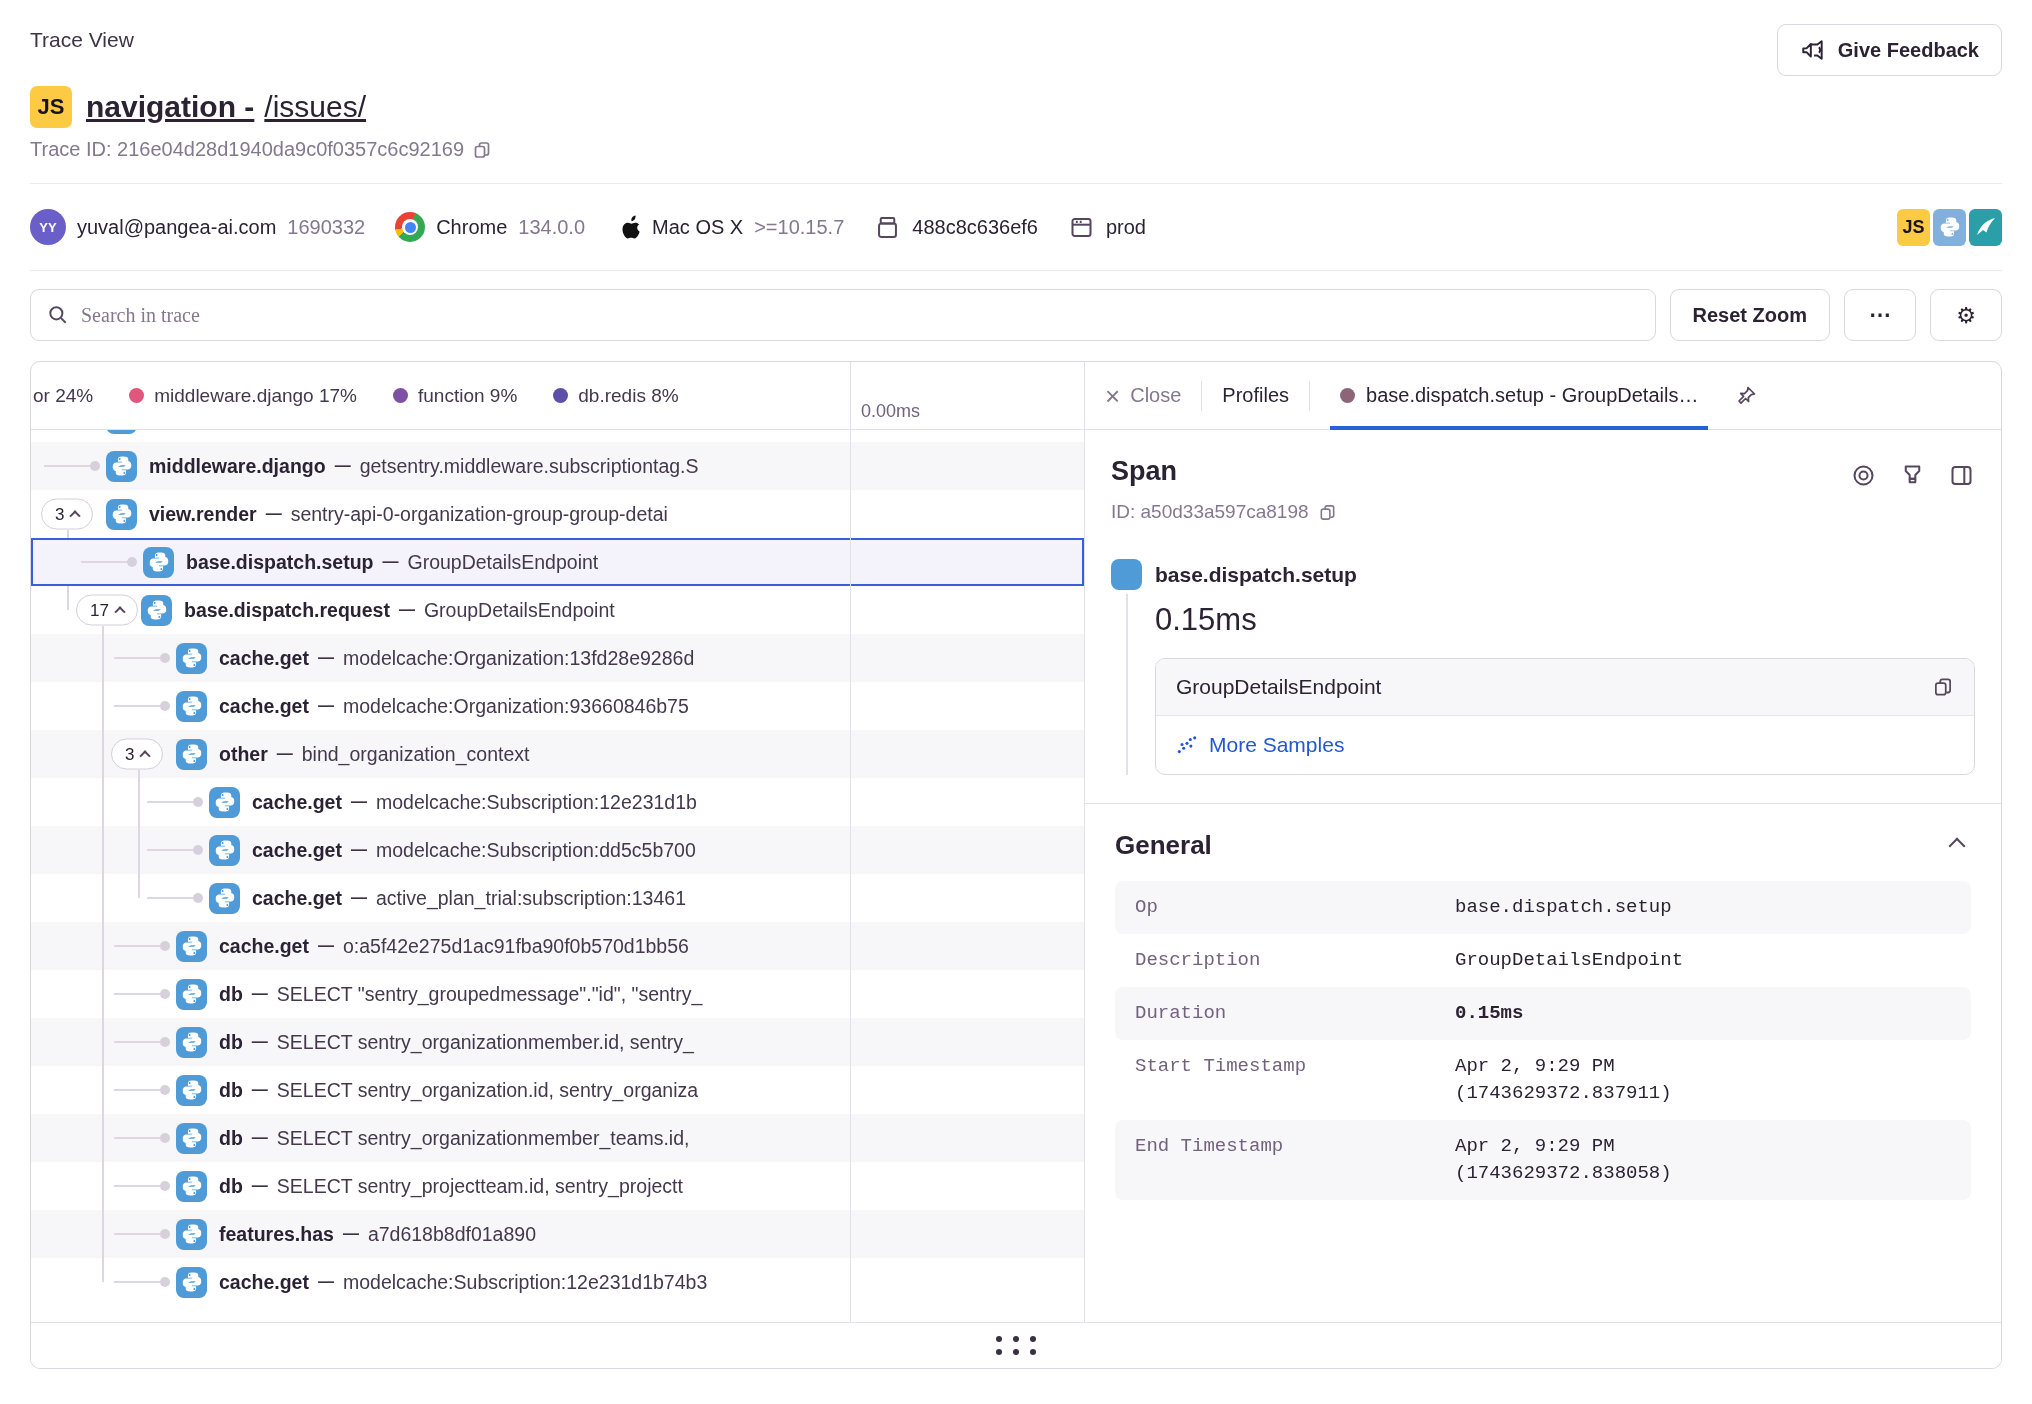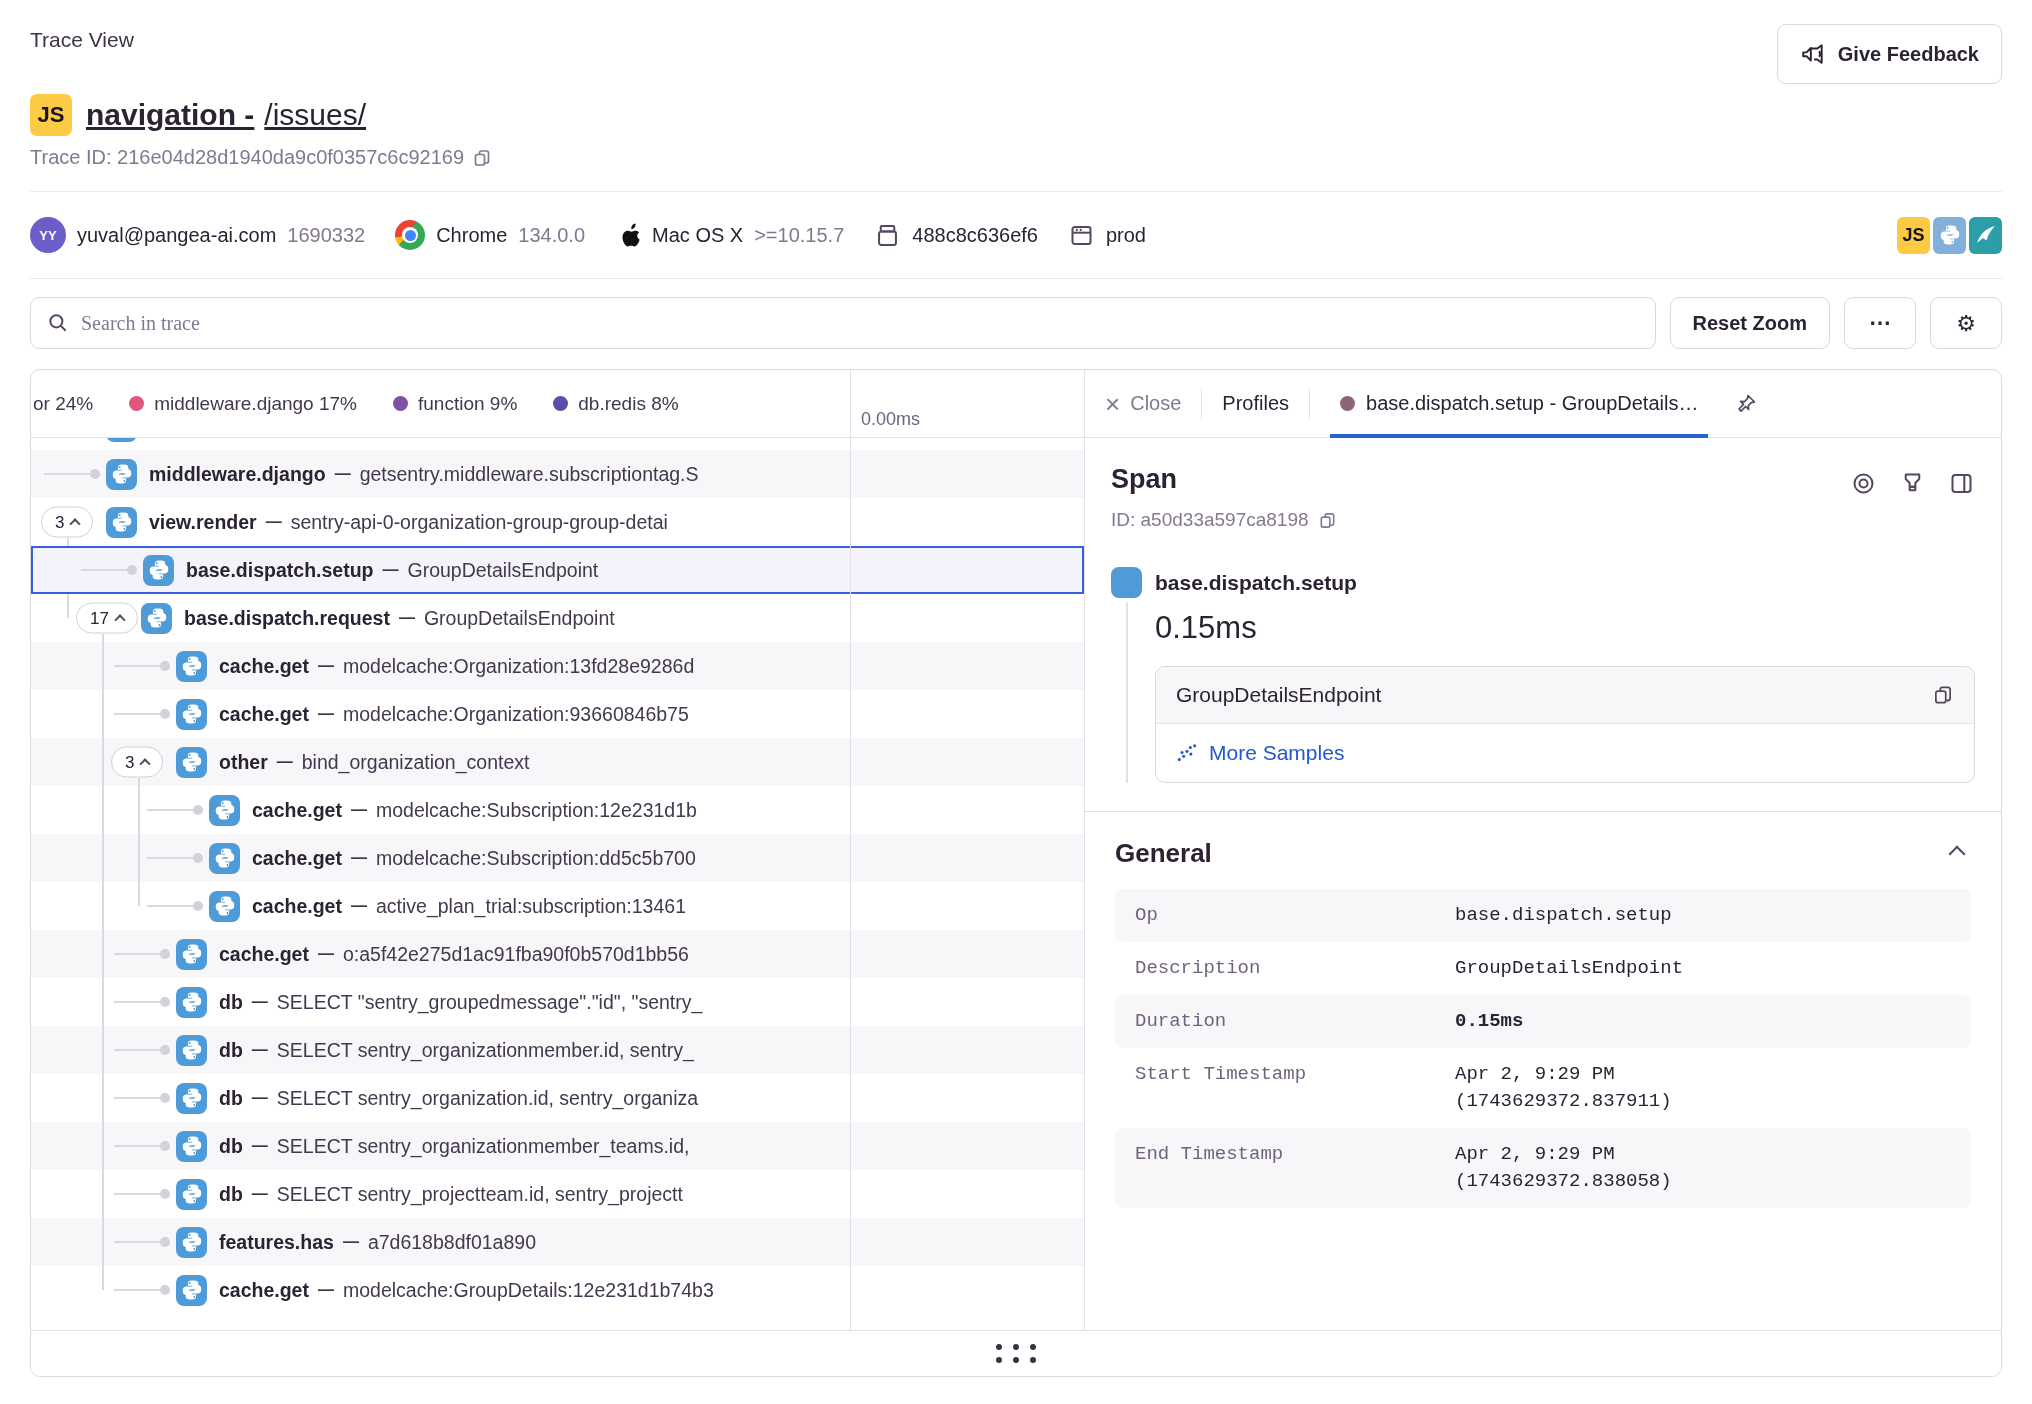--- a/index.html
+++ b/index.html
@@ -8,21 +8,21 @@
     background: #fff; color: #2b2233;
     font-family: "Liberation Sans", sans-serif;
   }
   svg { display: block; }
   .top { padding: 0 30px; }
   .row1 { display: flex; justify-content: space-between; align-items: flex-start; padding-top: 24px; }
   .breadcrumb { font-size: 21px; color: #3e3446; padding-top: 4px; }
   .btn {
     display: inline-flex; align-items: center; gap: 12px; background: #fff;
     border: 1px solid #dcd5e2; border-radius: 9px; font-weight: 700; font-size: 20px;
-    color: #2b2233; padding: 0 22px; height: 60px; cursor: pointer;
+    color: #2b2233; padding: 0 22px; height: 52px; cursor: pointer;
     font-family: "Liberation Sans", sans-serif;
   }
   .row2 { display: flex; justify-content: space-between; align-items: flex-start; margin-top: 10px; }
   .title-wrap { display: flex; align-items: center; gap: 14px; }
   .js-badge {
     width: 42px; height: 42px; border-radius: 7px; background: #fcca43; color: #181225;
     display: inline-flex; align-items: center; justify-content: center; font-weight: 800; font-size: 22px;
   }
   .page-title { font-size: 30px; font-weight: 400; text-decoration: underline; }
   .page-title b { font-weight: 700; margin-right: 10px; }
@@ -584,21 +584,21 @@
               <span class="py-ico">
                 <svg width="24" height="24" viewBox="0 0 24 24" fill="#fff">
                   <path d="M11.9 2.5c-2.9 0-4 1.3-4 3.1v2.1h4.2v.9H6.3c-1.9 0-3.6 1.2-3.6 4.2s1.7 4.3 3.6 4.3h1.6v-2.5c0-2 1.7-3.4 3.7-3.4h4.1c1.5 0 2.6-1.2 2.6-2.7V5.6c0-1.8-1.3-3.1-4.4-3.1h-2z"></path>
                   <circle cx="9.6" cy="5.1" r="1" fill="#4e9bd8"></circle>
                   <path d="M12.1 21.5c2.9 0 4-1.3 4-3.1v-2.1h-4.2v-.9h5.8c1.9 0 3.6-1.2 3.6-4.2s-1.7-4.3-3.6-4.3h-1.6v2.5c0 2-1.7 3.4-3.7 3.4h-4.1c-1.5 0-2.6 1.2-2.6 2.7v2.9c0 1.8 1.3 3.1 4.4 3.1h2z"></path>
                   <circle cx="14.4" cy="18.9" r="1" fill="#4e9bd8"></circle>
                 </svg>
               </span>
               <span class="op">cache.get</span>
               <span class="tsep">—</span>
-              <span class="tdesc">modelcache:GroupDetails:12e231d1b74b3</span>
+              <span class="tdesc">modelcache:Subscription:12e231d1b74b3</span>
             </div>
             <div class="tl-cell"></div>
           </div>
           <div class="guide" style="left: 36px; top: 100px; height: 80px;"></div>
           <div class="guide" style="left: 71px; top: 196px; height: 656px;"></div>
           <div class="guide" style="left: 107px; top: 340px; height: 128px;"></div>
         </div>
     </div>
 
     <div class="details-panel">

